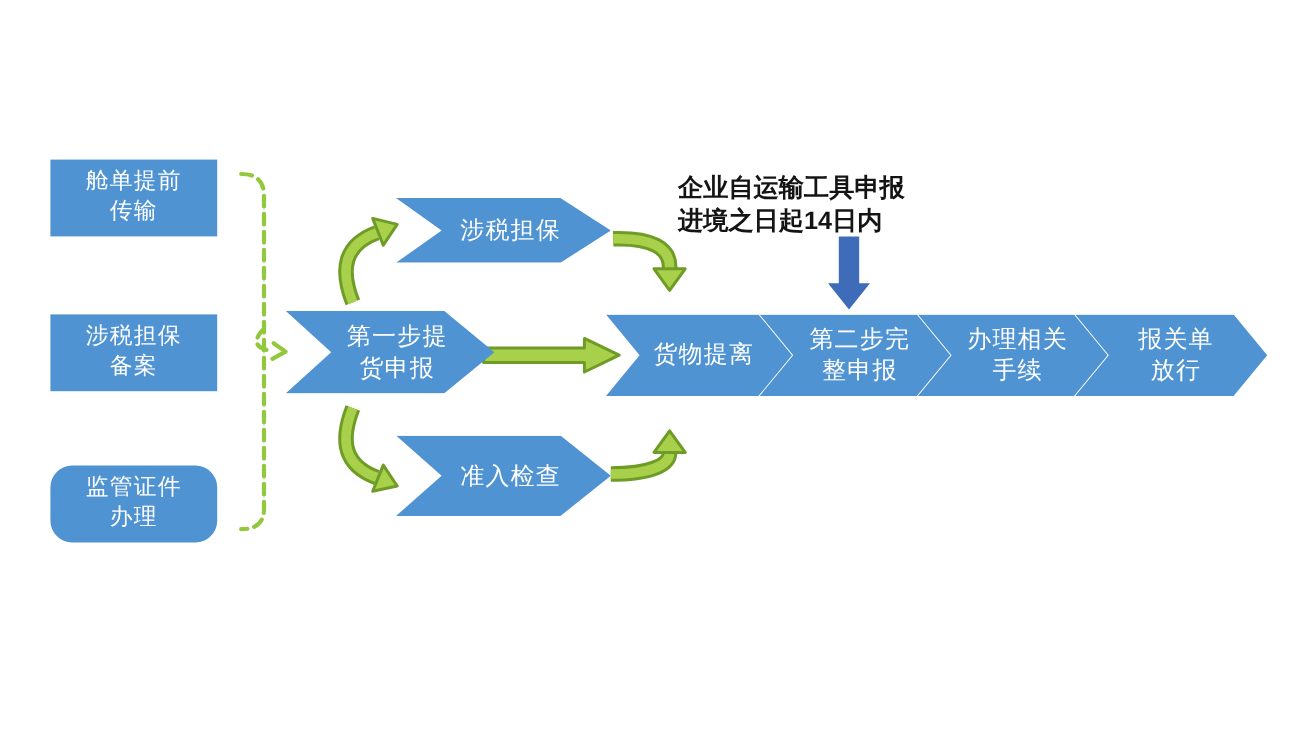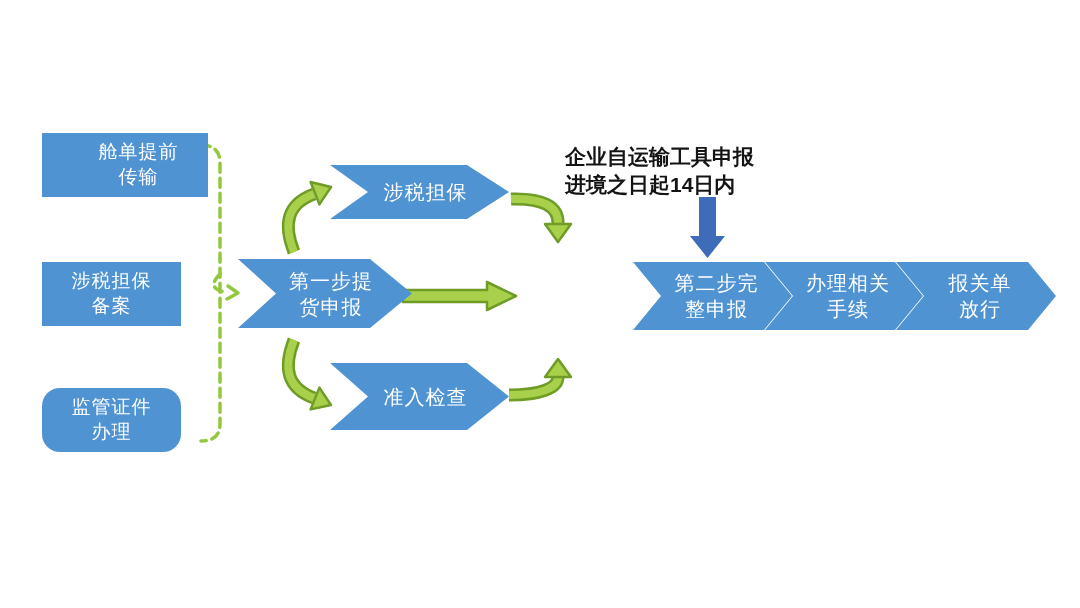--- a/index.html
+++ b/index.html
@@ -30,21 +30,21 @@
     clip-path:polygon(0 0, calc(100% - 28px) 0, 100% 50%, calc(100% - 28px) 100%, 0 100%, 28px 50%);
     padding-left:8px;
   }
   #step1{left:238px;top:259px;width:162px;height:69px;}
   #branch-top{left:330px;top:165px;width:167px;height:54px;}
   #branch-bottom{left:330px;top:363px;width:167px;height:67px;}
   #m1{left:505px;top:262px;width:147px;height:68px;}
   #m2{left:633px;top:262px;width:151px;height:68px;}
   #m3{left:765px;top:262px;width:150px;height:68px;}
   #m4{left:896px;top:262px;width:152px;height:68px;}
-  #b1{top:133px;padding-left:27px;}
+  #b1{top:133px;}
   #b2{top:262px;}
   #b3{top:388px;border-radius:18px;}
   .annotation{
     position:absolute;left:565px;top:143px;width:290px;
     font-size:21px;font-weight:600;
     color:var(--annotation-text);line-height:1.32;white-space:pre-line;
   }
   .dashline{fill:none;stroke:var(--dash-green);stroke-width:3.5;
     stroke-dasharray:9 6;stroke-linecap:round;}
   .dashhead{fill:none;stroke:var(--dash-green);stroke-width:3.5;
@@ -98,20 +98,21 @@
 
   <div class="chev chev-big" id="step1">第一步提
 货申报</div>
 
   <div class="chev chev-big" id="branch-top">涉税担保</div>
   <div class="chev chev-big" id="branch-bottom">准入检查</div>
 
   <div class="annotation">企业自运输工具申报
 进境之日起14日内</div>
 
+  <div class="chev chev-main" id="m1">货物提离</div>
   <div class="chev chev-main" id="m2">第二步完
 整申报</div>
   <div class="chev chev-main" id="m3">办理相关
 手续</div>
   <div class="chev chev-main" id="m4">报关单
 放行</div>
 
 </div>
 
 </body></html>

